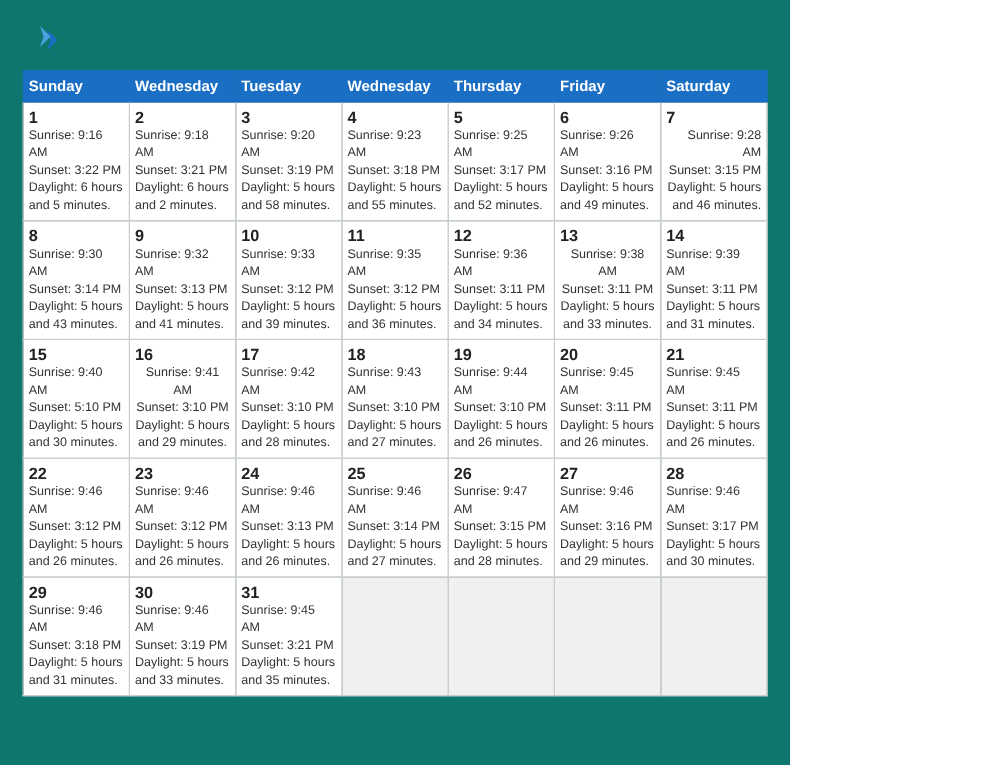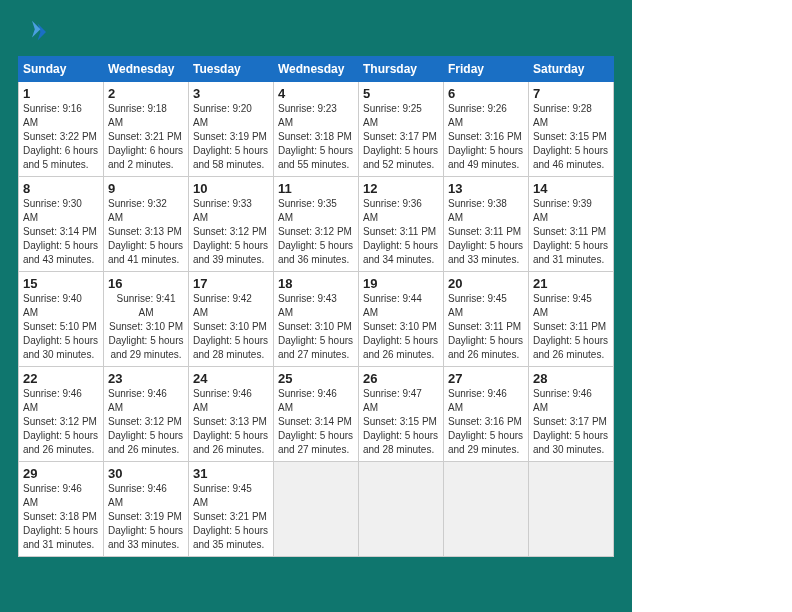--- a/index.html
+++ b/index.html
@@ -167,21 +167,21 @@
           </td>
           <td>
             <span class="day-number">6</span>
             <div class="day-info" style="white-space: pre-line;">Sunrise: 9:26 AM
 Sunset: 3:16 PM
 Daylight: 5 hours
 and 49 minutes.</div>
           </td>
           <td>
             <span class="day-number">7</span>
-            <div class="day-info" style="white-space: pre-line;">Sunrise: 9:28 AM
+            <div class="day-info" style="white-space: pre-line; text-align: right;">Sunrise: 9:28 AM
 Sunset: 3:15 PM
 Daylight: 5 hours
 and 46 minutes.</div>
           </td>
         </tr>
         <tr>
           <td>
             <span class="day-number">8</span>
             <div class="day-info" style="white-space: pre-line;">Sunrise: 9:30 AM
 Sunset: 3:14 PM
@@ -211,21 +211,21 @@
           </td>
           <td>
             <span class="day-number">12</span>
             <div class="day-info" style="white-space: pre-line;">Sunrise: 9:36 AM
 Sunset: 3:11 PM
 Daylight: 5 hours
 and 34 minutes.</div>
           </td>
           <td>
             <span class="day-number">13</span>
-            <div class="day-info" style="white-space: pre-line;">Sunrise: 9:38 AM
+            <div class="day-info" style="white-space: pre-line; text-align: center;">Sunrise: 9:38 AM
 Sunset: 3:11 PM
 Daylight: 5 hours
 and 33 minutes.</div>
           </td>
           <td>
             <span class="day-number">14</span>
             <div class="day-info" style="white-space: pre-line;">Sunrise: 9:39 AM
 Sunset: 3:11 PM
 Daylight: 5 hours
 and 31 minutes.</div>

